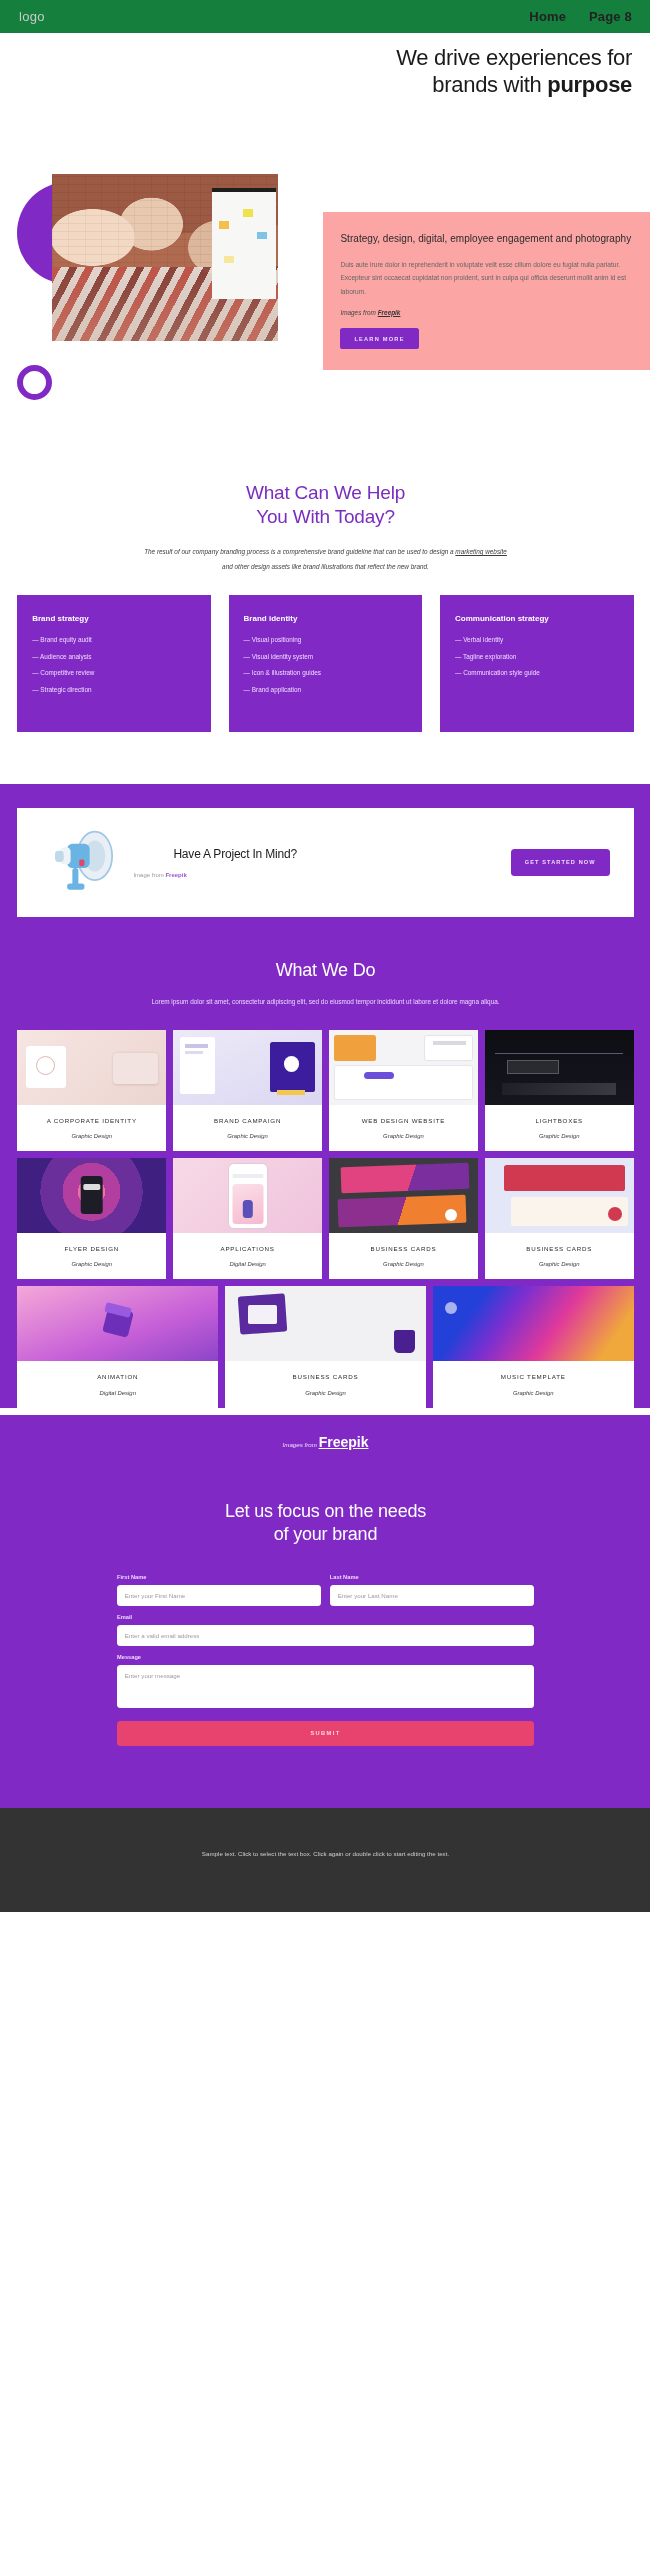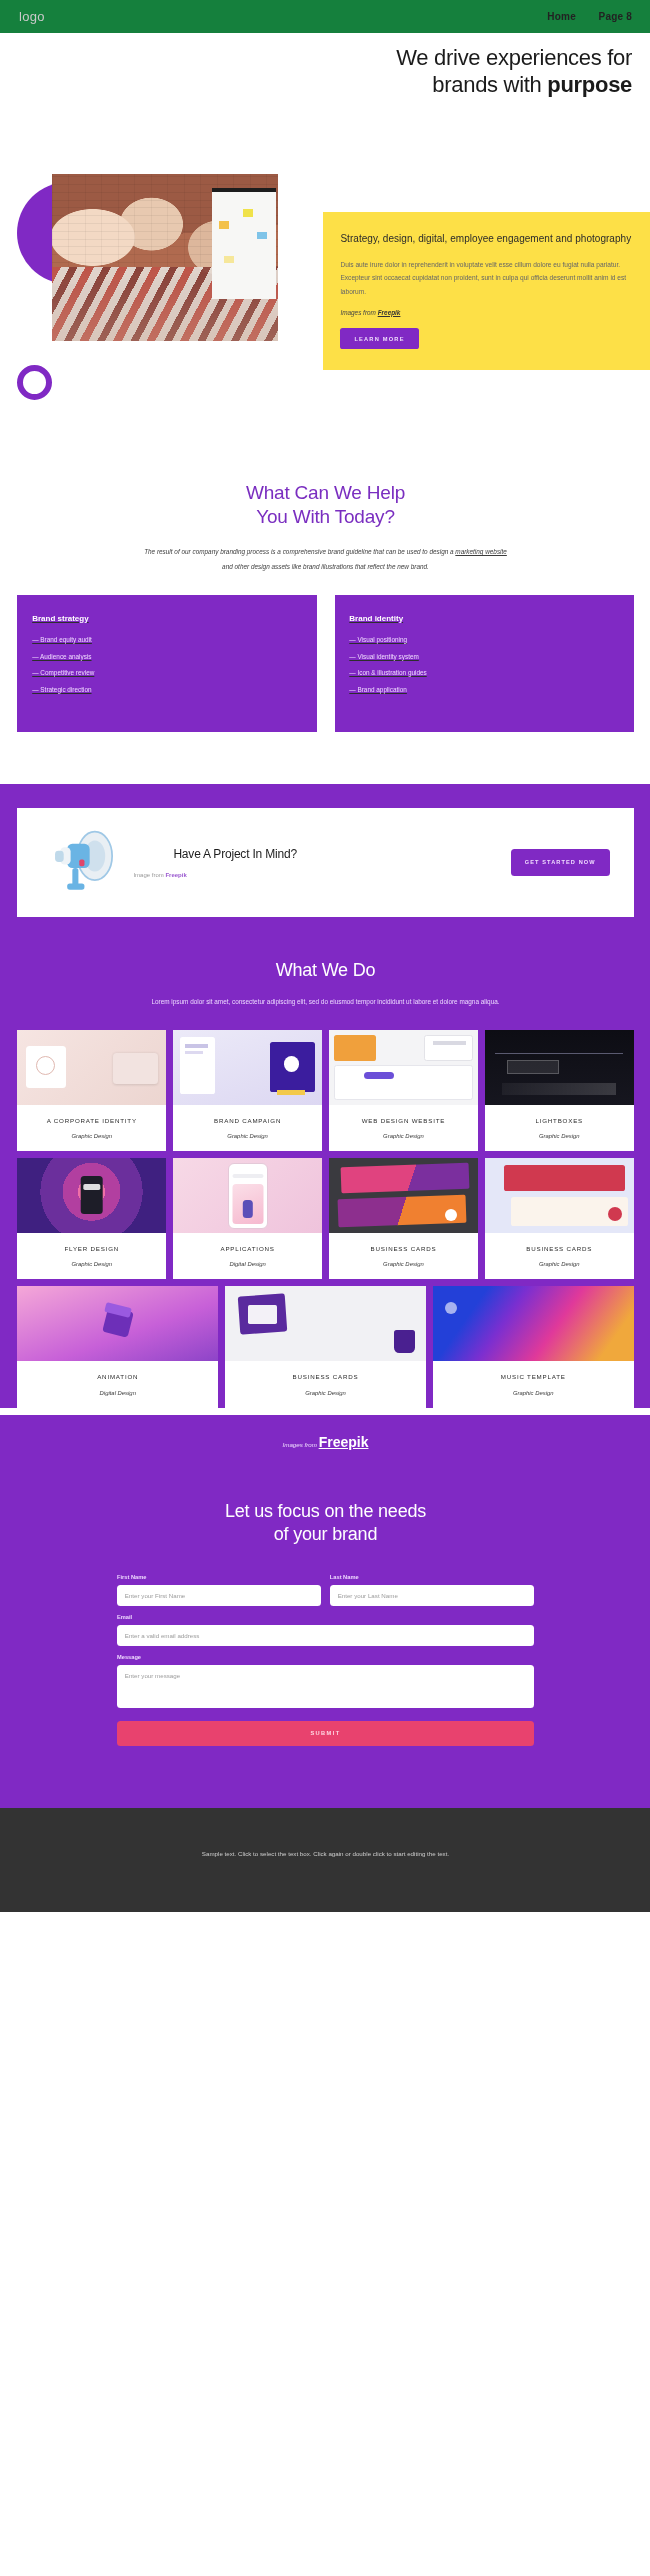--- a/index.html
+++ b/index.html
@@ -14,21 +14,21 @@
   .page { width:651px; position:relative; }
 
   
   .site-header {
     height:33px; display:flex; align-items:center;
     justify-content:space-between; padding:0 19px;
     background:#15803d;
   }
   .logo { font-size:13px; color:#c9c9c9; font-weight:300; letter-spacing:0.3px; }
   .nav { display:flex; gap:22.6px; }
-  .nav a { font-size:10px; font-weight:700; color:#222; text-decoration:none; letter-spacing:0.2px; }
+  .nav a { font-size:13px; font-weight:700; color:#222; text-decoration:none; letter-spacing:0.2px; }
 
   
   .hero { position:relative; padding-top:12px; padding-bottom:40px; }
   .hero-title {
     text-align:right; padding-right:19px;
     font-size:22px; line-height:1.22; font-weight:300; color:#1b1b1b;
     letter-spacing:-0.3px;
   }
   .hero-title b { font-weight:800; }
 
@@ -69,21 +69,21 @@
     background:#f7f7f5; border-top:4.3px solid #1d1d1d; z-index:3;
   }
   .photo .board .sticky{ position:absolute; width:9.5px; height:7.8px; }
 
   .hero-wrap { position:relative; }
   .hero-photo-box{
     position:absolute; left:52px; top:75px; width:226px; height:167px; z-index:2;
   }
   .hero-card {
     position:absolute; right:0; top:113px; width:328px;
-    background:#fde047; padding:19px 17.4px 21px 17.4px; z-index:3;
+    background:#fca5a5; padding:19px 17.4px 21px 17.4px; z-index:3;
   }
   .hero-card h2 {
     font-size:10px; font-weight:400; color:#2b2b2b;
     line-height:1.5; margin-bottom:12px; letter-spacing:0.04px;
   }
   .hero-card p {
     font-size:6.6px; line-height:2.05; color:#666; margin-bottom:10.4px;
   }
   .credit { font-size:6.4px; font-style:italic; color:#444; margin-bottom:12px; }
   .credit a { color:#333; text-decoration:underline; font-weight:700; }
@@ -98,21 +98,21 @@
   .help h2 {
     font-size:19px; font-weight:300; color:#7a2ec0; line-height:1.28;
     letter-spacing:-0.2px; margin-bottom:15.6px;
   }
   .help p {
     font-size:6.4px; font-style:italic; color:#3c3c3c;
     line-height:2.3; max-width:373px; margin:0 auto;
   }
   .help p a { color:#3c3c3c; text-decoration:underline; }
 
-  .cards { display:flex; gap:18px; padding:21px 17.4px 52px;text-decoration:underline; }
+  .cards { display:flex; gap:18px; padding:21px 17.4px 52px; }
   .card {
     flex:1; background:#8029c4; color:#fff;
     padding:17.4px 14.8px 29.5px 14.8px; min-height:94px;
   }
   .card h3 { font-size:8px; font-weight:700; margin-bottom:12px; line-height:1.45; }
   .card ul { list-style:none; }
   .card li { font-size:6.4px; color:#f0dcff; margin-bottom:8.2px; line-height:1.3; }
 
   
   .purple-band { background:#8029c4; padding:24px 17.4px 0; }
@@ -241,20 +241,28 @@
         <li>— Strategic direction</li>
       </ul>
     </div>
     <div class="card">
       <h3>Brand identity</h3>
       <ul>
         <li>— Visual positioning</li>
         <li>— Visual identity system</li>
         <li>— Icon &amp; illustration guides</li>
         <li>— Brand application</li>
+      </ul>
+    </div>
+    <div class="card">
+      <h3>Communication strategy</h3>
+      <ul>
+        <li>— Verbal identity</li>
+        <li>— Tagline exploration</li>
+        <li>— Communication style guide</li>
       </ul>
     </div>
   </div>
 
   <div class="purple-band">
     <div class="cta">
       <div class="megaphone">
         <svg viewBox="0 0 92 74" width="80" height="64" aria-hidden="true">
           <ellipse cx="62" cy="30" rx="20" ry="28" fill="#e9eff4"></ellipse>
           <ellipse cx="62" cy="30" rx="20" ry="28" fill="none" stroke="#9fc8e6" stroke-width="2"></ellipse>

